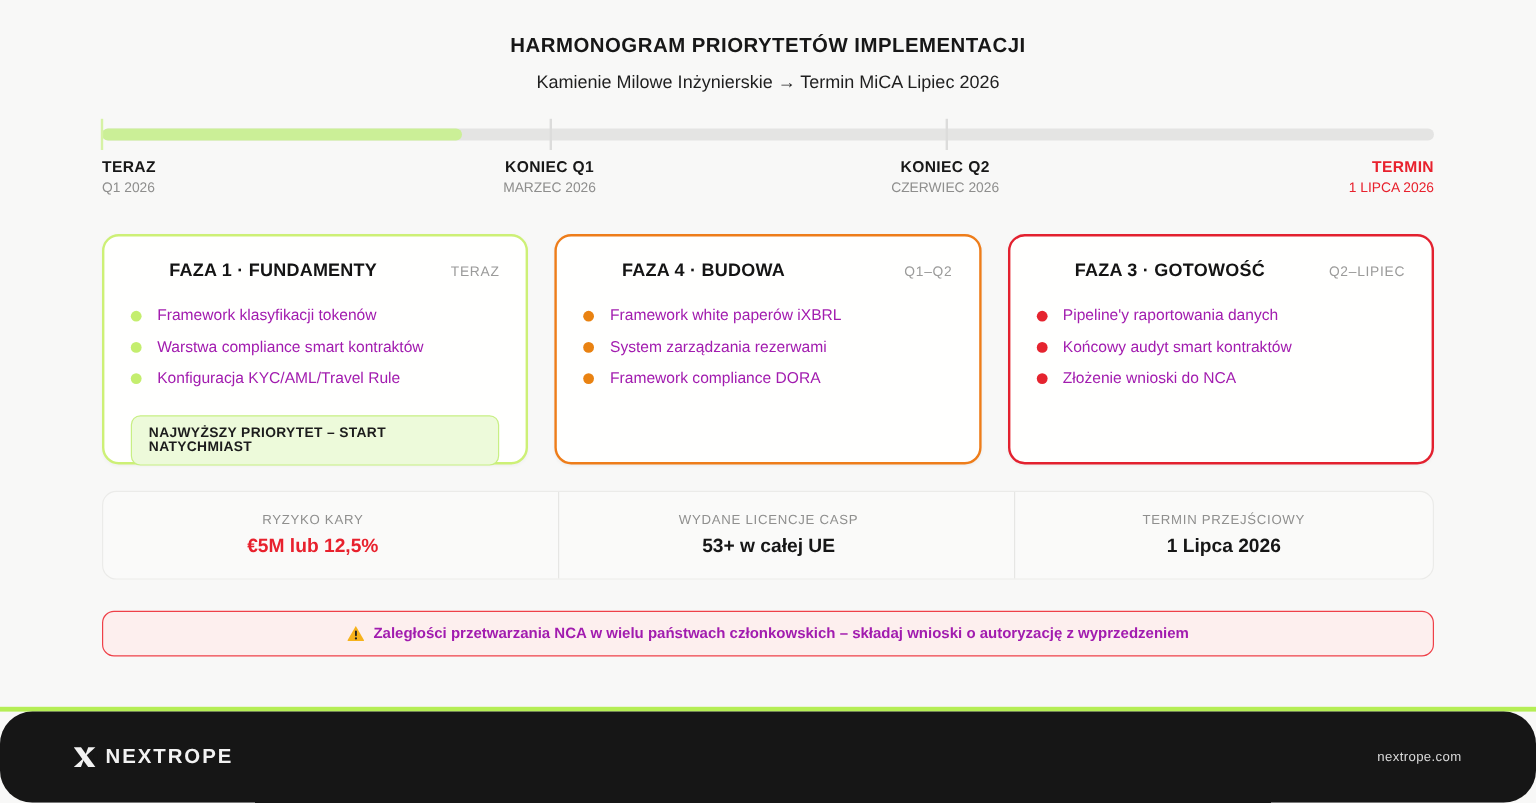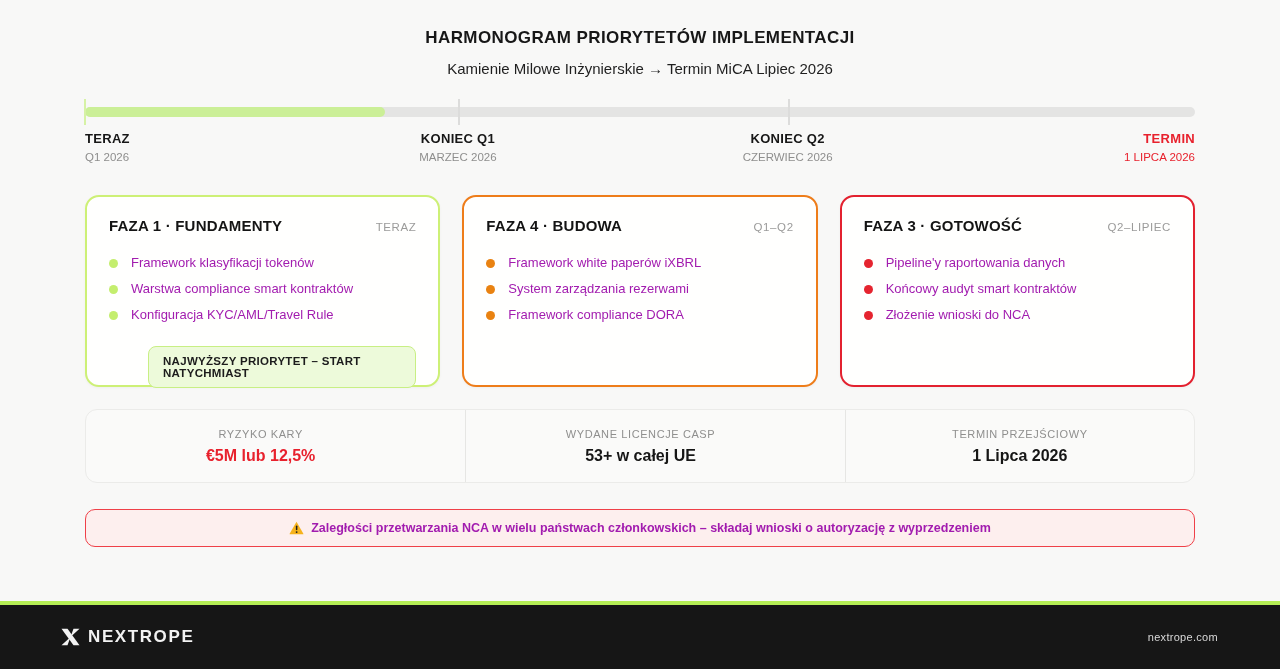--- a/index.html
+++ b/index.html
@@ -47,35 +47,35 @@
   }
   .phase-card {
     height: 192px; background: #fffffe;
     border: 2px solid; border-radius: 14px;
     padding: 20px 22px;
     box-shadow: 0 1px 3px rgba(0,0,0,.04);
   }
   .phase-card.lime   { border-color: #cdf076; }
   .phase-card.orange { border-color: #ee7d1a; }
   .phase-card.red    { border-color: #e3212f; }
-  .phase-head { display: flex; justify-content: space-between; align-items: baseline; }
+  .phase-head { display: flex; justify-content: space-between; align-items: baseline; margin-left: 32px; }
   .phase-title { font-size: 15px; font-weight: 800; letter-spacing: .2px; color: #141414; }
   .phase-time { font-size: 11.5px; color: #9b9b9a; letter-spacing: .6px; }
   .phase-items { margin-top: 22px; list-style: none; }
   .phase-item { display: flex; align-items: center; margin-bottom: 12px; }
   .bullet { width: 9px; height: 9px; border-radius: 50%; margin-right: 13px; flex: 0 0 auto; }
   .lime   .bullet { background: #c4ee6e; }
   .orange .bullet { background: #e98211; }
   .red    .bullet { background: #e5242f; }
   .item-text { font-size: 13px; color: #a21caf; line-height: 14px; }
   .priority-badge {
     display: inline-block; margin-top: 12px;
     padding: 8px 14px;
     background: #edfada; border: 1.5px solid #c8ef84; border-radius: 8px;
-    font-size: 11.5px; font-weight: 800; letter-spacing: .3px; color: #1c1c1c; margin-left: 39px;
+    font-size: 11.5px; font-weight: 800; letter-spacing: .3px; color: #1c1c1c;
   }
 
   
   .stats {
     margin: 22px 85px 0; height: 74px;
     background: #fafaf9; border: 1px solid #ebebe9; border-radius: 12px;
     display: grid; grid-template-columns: repeat(3, 1fr); gap: 30px;
   }
   .stat {
     display: flex; flex-direction: column; align-items: center; justify-content: center;
@@ -91,23 +91,24 @@
     background: #fdefee; border: 1.5px solid #ef4048; border-radius: 10px;
     display: flex; align-items: center; justify-content: center; gap: 7px;
   }
   .warning-text { font-size: 12.5px; font-weight: 700; color: #a21caf; }
   .warn-icon { display: inline-flex; }
 
   
   .footer { margin-top: auto; }
   .footer-accent { height: 4px; background: #b5ee55; }
   .footer-bar {
-    height: 64px; background: #161616;
+    height: 76px; background: #161616;
     display: flex; align-items: center; justify-content: space-between;
     padding: 0 62px 0 60px;
+    border-radius: 27px;
   }
   .brand { display: flex; align-items: center; gap: 7px; }
   .brand-name { font-size: 17px; font-weight: 800; letter-spacing: 1.6px; color: #f2f2f2; }
   .footer-url { font-size: 11px; color: #d9d9d9; letter-spacing: .3px; }
 </style>
 </head>
 <body>
 
 <div class="page">
 

